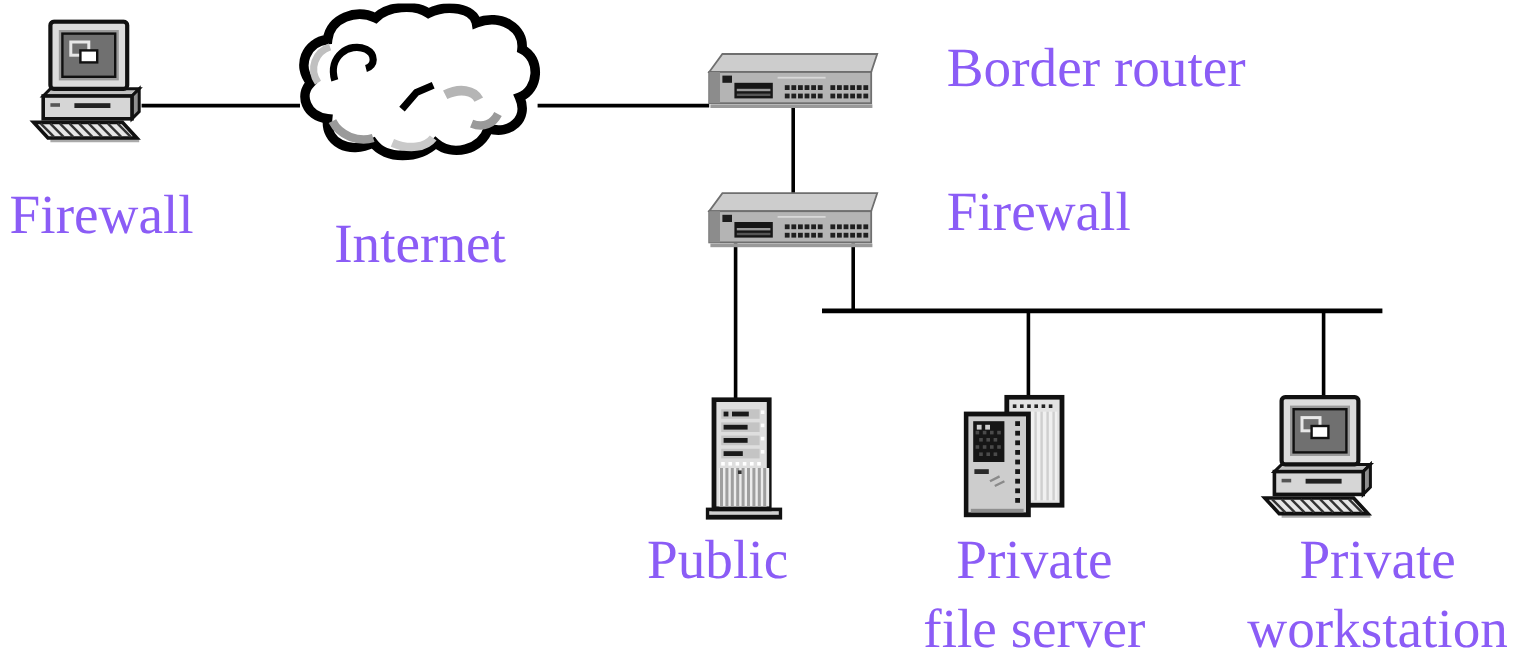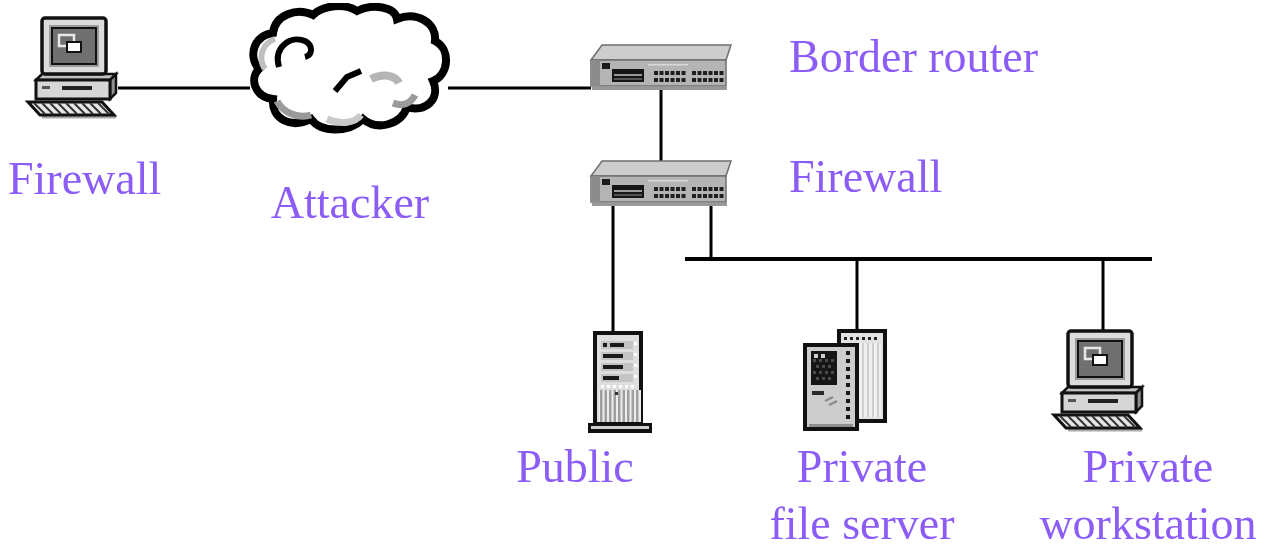--- a/index.html
+++ b/index.html
@@ -72,21 +72,21 @@
       <path d="M30,96 C12,94 6,76 16,66 C4,52 12,32 30,30 C32,12 54,4 70,12 C80,2 102,0 114,8 C130,0 152,4 154,16 C174,8 194,20 192,38 C208,46 206,72 190,78 C198,96 182,110 164,104 C158,122 134,128 120,116 C106,130 78,130 68,116 C48,126 28,116 30,96 Z" fill="#ffffff" stroke="#000000" stroke-width="8" stroke-linejoin="miter"></path>
       <path d="M22,66 C14,54 20,40 32,36" fill="none" stroke="#c0c0c0" stroke-width="6"></path>
       <path d="M36,64 C30,44 48,32 62,38 C70,42 70,52 62,54" fill="none" stroke="#000000" stroke-width="6"></path>
       <path d="M92,88 L104,74 L118,68" fill="none" stroke="#000000" stroke-width="6"></path>
       <path d="M128,76 C140,70 152,72 156,80" fill="none" stroke="#b5b5b5" stroke-width="8"></path>
       <path d="M34,98 C40,110 56,116 68,112" fill="none" stroke="#9a9a9a" stroke-width="7"></path>
       <path d="M84,116 C98,122 112,120 118,112" fill="none" stroke="#c9c9c9" stroke-width="7"></path>
       <path d="M150,100 C160,104 168,100 172,92" fill="none" stroke="#9a9a9a" stroke-width="7"></path>
     </svg>
   </div>
-  <div class="label center" style="left:252px;top:174px;width:196px;">Attacker</div>
+  <div class="label center" style="left:252px;top:174px;width:196px;">Internet</div>
 
   <div class="node" style="left:588px;top:43px;">
     <svg width="145" height="48" viewBox="0 0 145 48">
       <rect x="4" y="44" width="135" height="3" fill="#999"></rect>
       <polygon points="14,2 143,2 138,17 3,17" fill="#cdcdcd" stroke="#6f6f6f" stroke-width="1.5"></polygon>
       <rect x="3" y="17" width="135" height="26" fill="#b4b4b4" stroke="#6f6f6f" stroke-width="1.5"></rect>
       <rect x="3" y="17" width="9" height="26" fill="#8c8c8c"></rect>
       <rect x="14" y="20" width="8" height="6" fill="#1c1c1c"></rect>
       <rect x="24" y="26" width="32" height="13" fill="#161616"></rect>
       <rect x="26" y="31" width="28" height="2" fill="#9a9a9a"></rect>
@@ -199,21 +199,21 @@
           <rect x="25.5" y="59" width="2.5" height="32"></rect>
           <rect x="30" y="59" width="2.5" height="32"></rect>
           <rect x="34.5" y="59" width="2.5" height="32"></rect>
           <rect x="39" y="59" width="2.5" height="32"></rect>
           <rect x="43.5" y="59" width="2.5" height="32"></rect>
           <rect x="48" y="59" width="2.5" height="32"></rect>
       </g>
       <rect x="27" y="61" width="3" height="3" fill="#333"></rect>
     </svg>
   </div>
-  <div class="label center" style="left:455px;top:438px;width:240px;">
+  <div class="label center" style="left:478px;top:438px;width:240px;">
     <div>Public</div>
   </div>
 
   <div class="node" style="left:803px;top:329px;">
     <svg width="86" height="104" viewBox="0 0 86 104">
       <rect x="36" y="2" width="46" height="90" fill="#e2e2e2" stroke="#111" stroke-width="4"></rect>
       <g fill="#222">
         <rect x="41" y="8" width="3" height="3"></rect>
           <rect x="47" y="8" width="3" height="3"></rect>
           <rect x="53" y="8" width="3" height="3"></rect>

